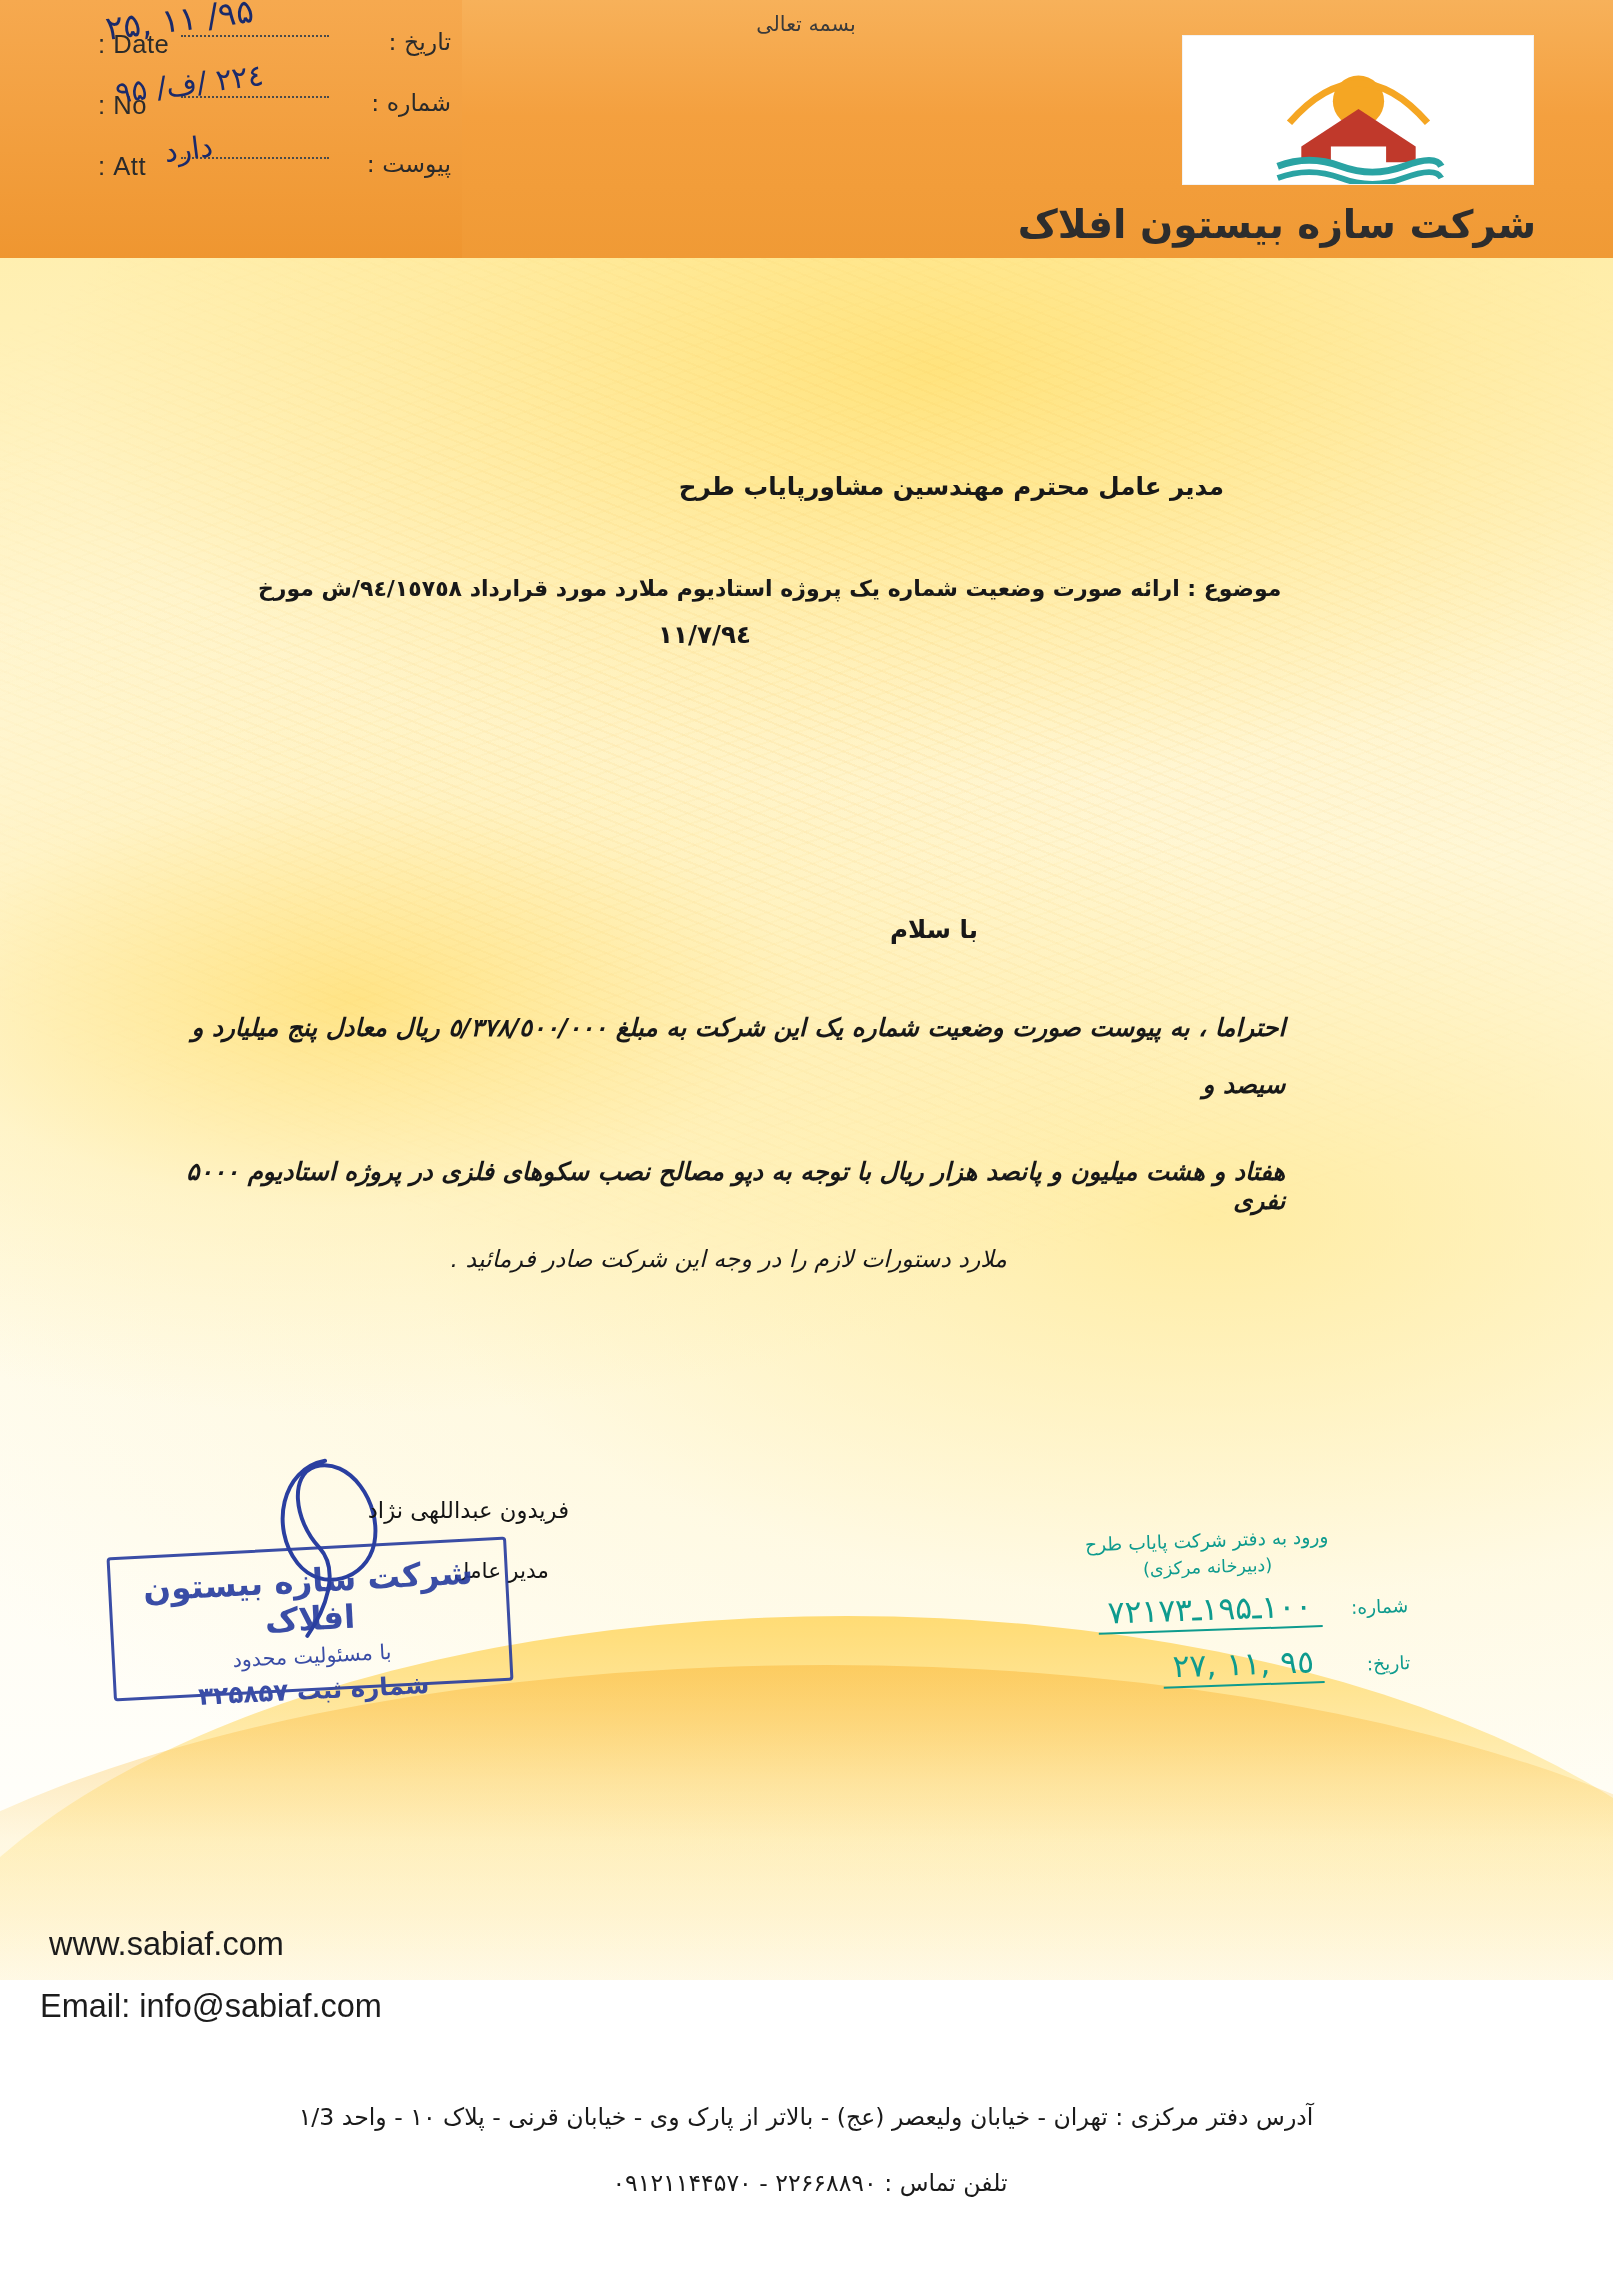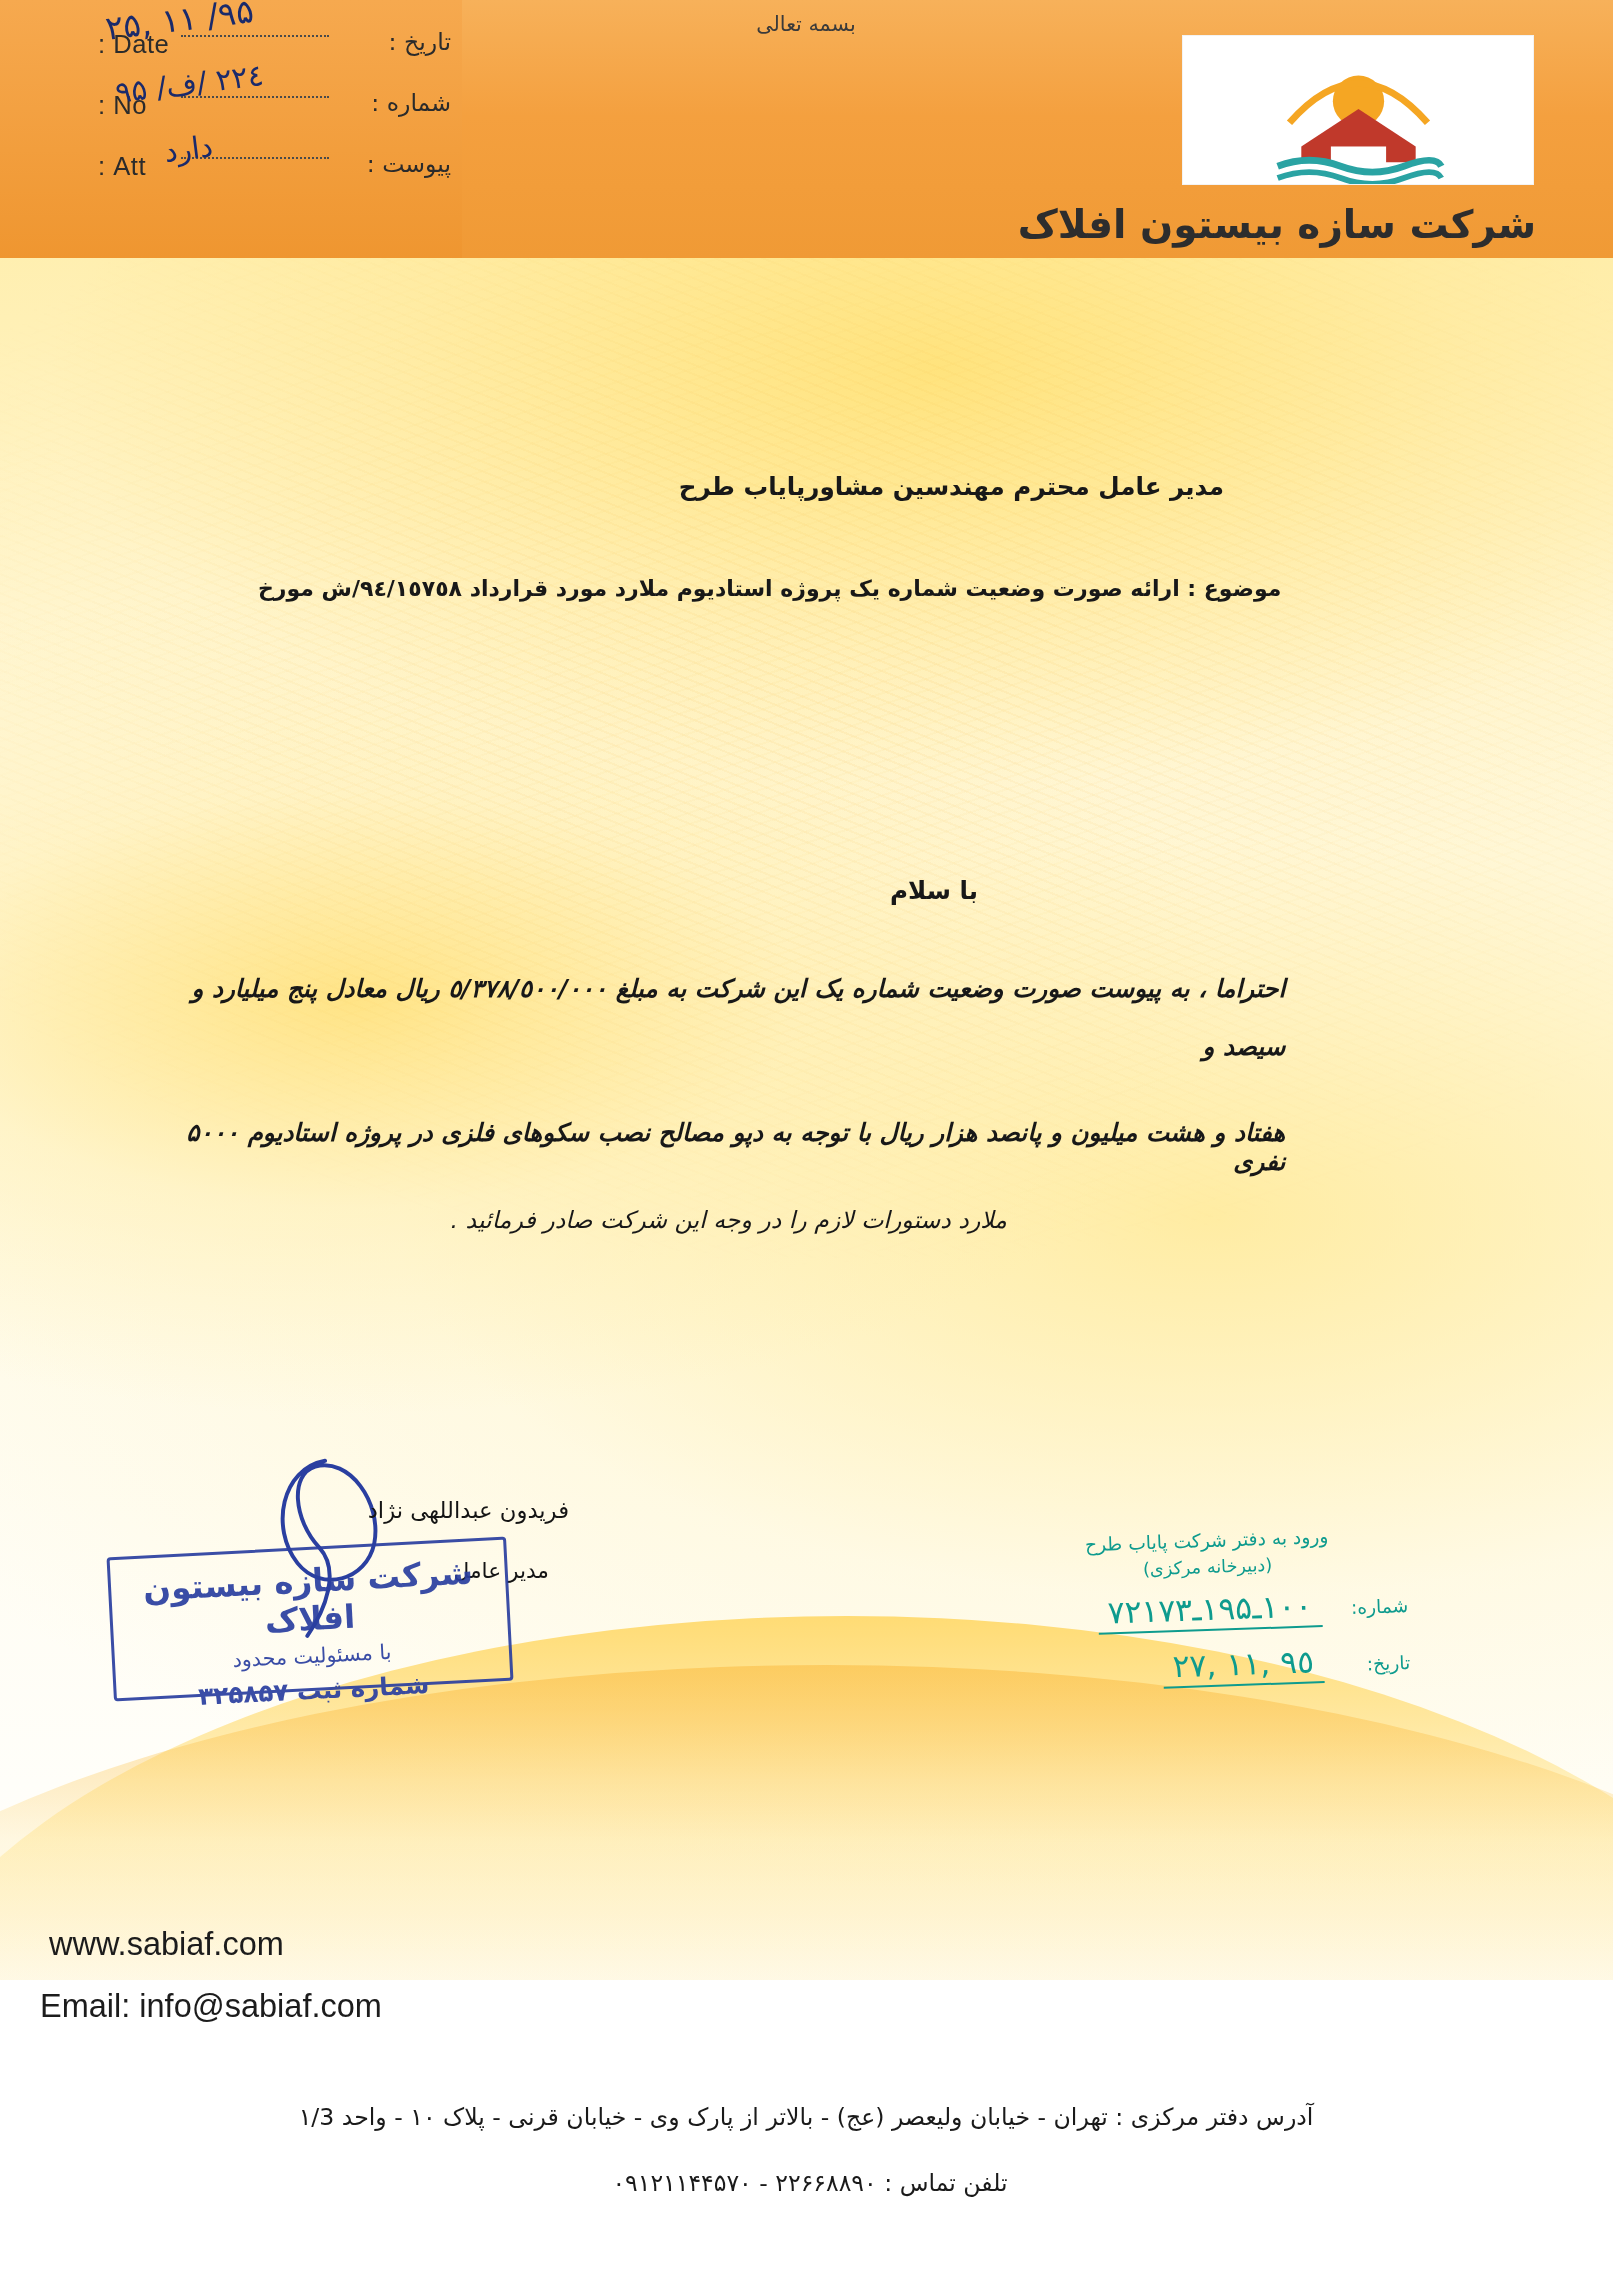--- a/index.html
+++ b/index.html
@@ -355,20 +355,21 @@
       <span class="dots"></span>
       <span class="fa">پیوست :</span>
       <span class="hand small" style="left:165px; top:-9.9px;">دارد</span>
     </div>
 
   </div>
 
   <div class="body-wrap">
     <div class="line addressee">مدیر عامل محترم مهندسین مشاورپایاب طرح</div>
     <div class="line subject">موضوع : ارائه صورت وضعیت شماره یک پروژه استادیوم ملارد مورد قرارداد ۹٤/۱٥۷٥۸/ش مورخ</div>
+    <div class="line" style="font-size:24.6px; margin-right:552px; margin-top:9.9px;">۹٤/۱۱/۷</div>
     <div class="line greeting">با سلام</div>
     <div class="line para">احتراما ، به پیوست صورت وضعیت شماره یک این شرکت به مبلغ ٥/۳۷۸/٥۰۰/۰۰۰ ریال معادل پنج میلیارد و سیصد و</div>
     <div class="line para2">هفتاد و هشت میلیون و پانصد هزار ریال با توجه به دپو مصالح نصب سکوهای فلزی در پروژه استادیوم ۵۰۰۰ نفری</div>
     <div class="line closing">ملارد دستورات لازم را در وجه این شرکت صادر فرمائید .</div>
   </div>
 
   <svg class="sig-loop" viewBox="0 0 130 260">
     <path d="M62 18 C18 26 6 86 34 122 C58 152 104 140 112 102 C120 60 86 14 52 24 C26 32 30 78 56 106 C78 130 62 170 44 196" fill="none" stroke="#2a3fa0" stroke-width="4" stroke-linecap="round"></path>
   </svg>
   <div class="sig-name">فریدون عبداللهی نژاد</div>

